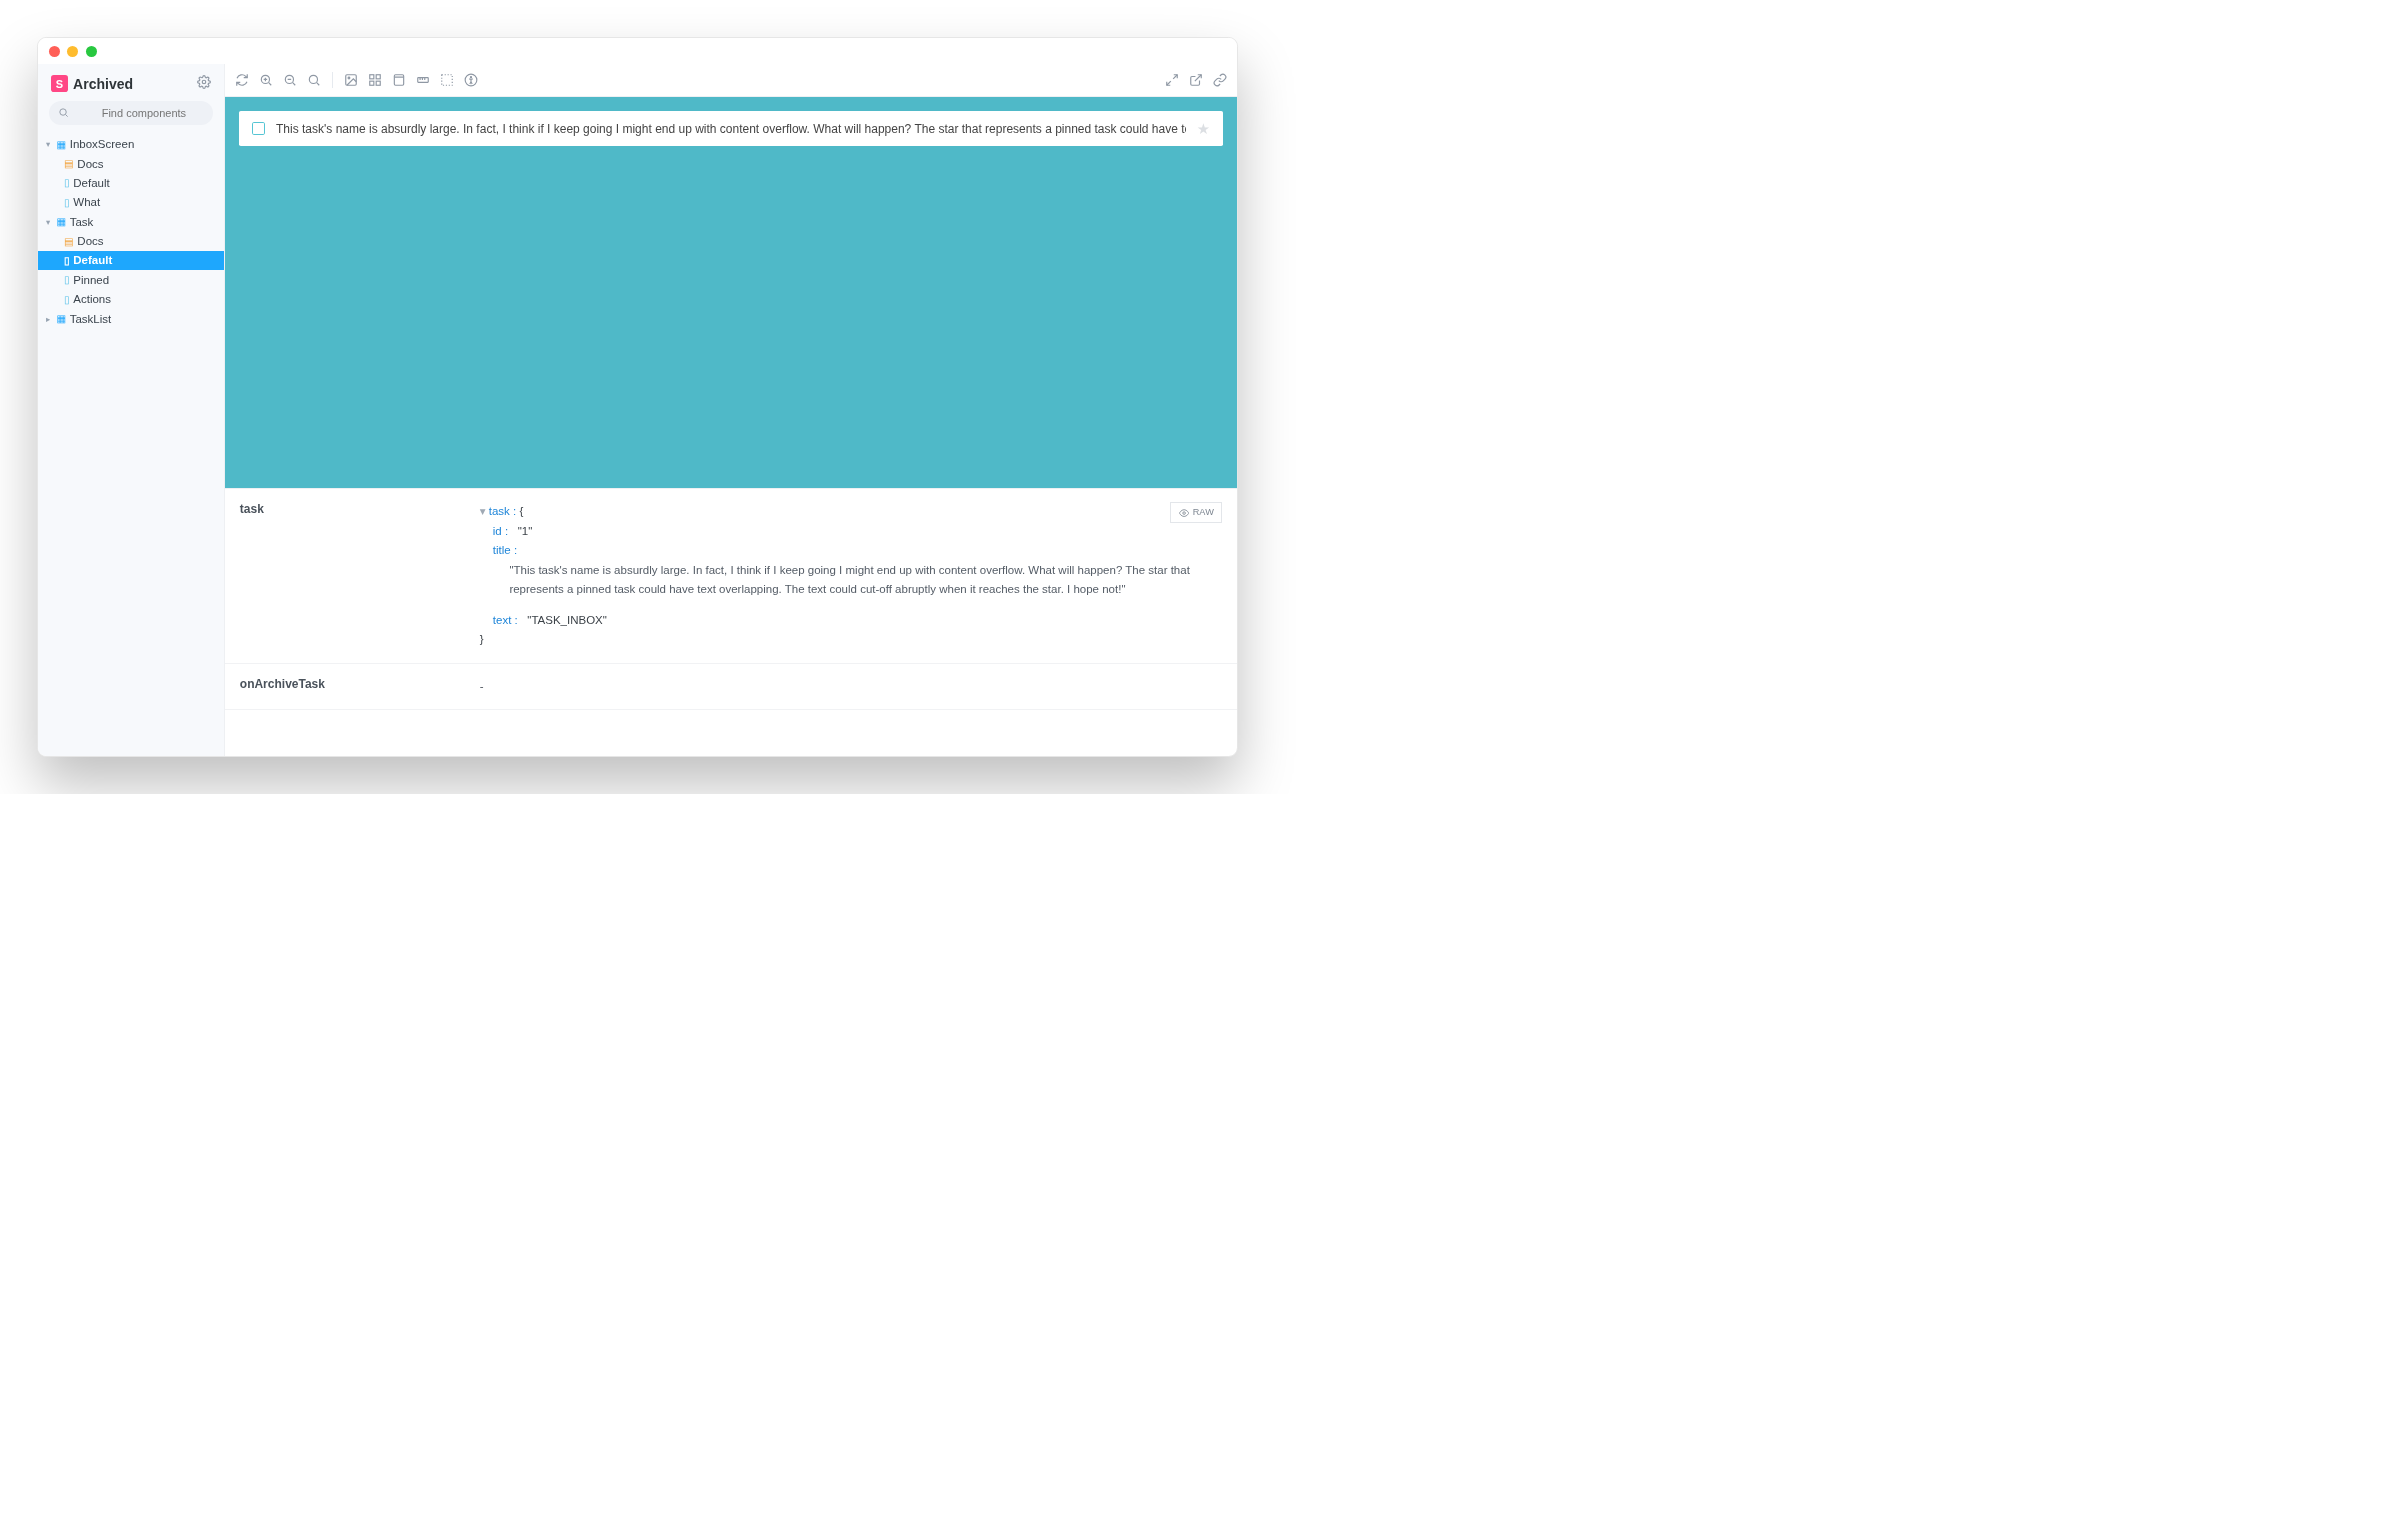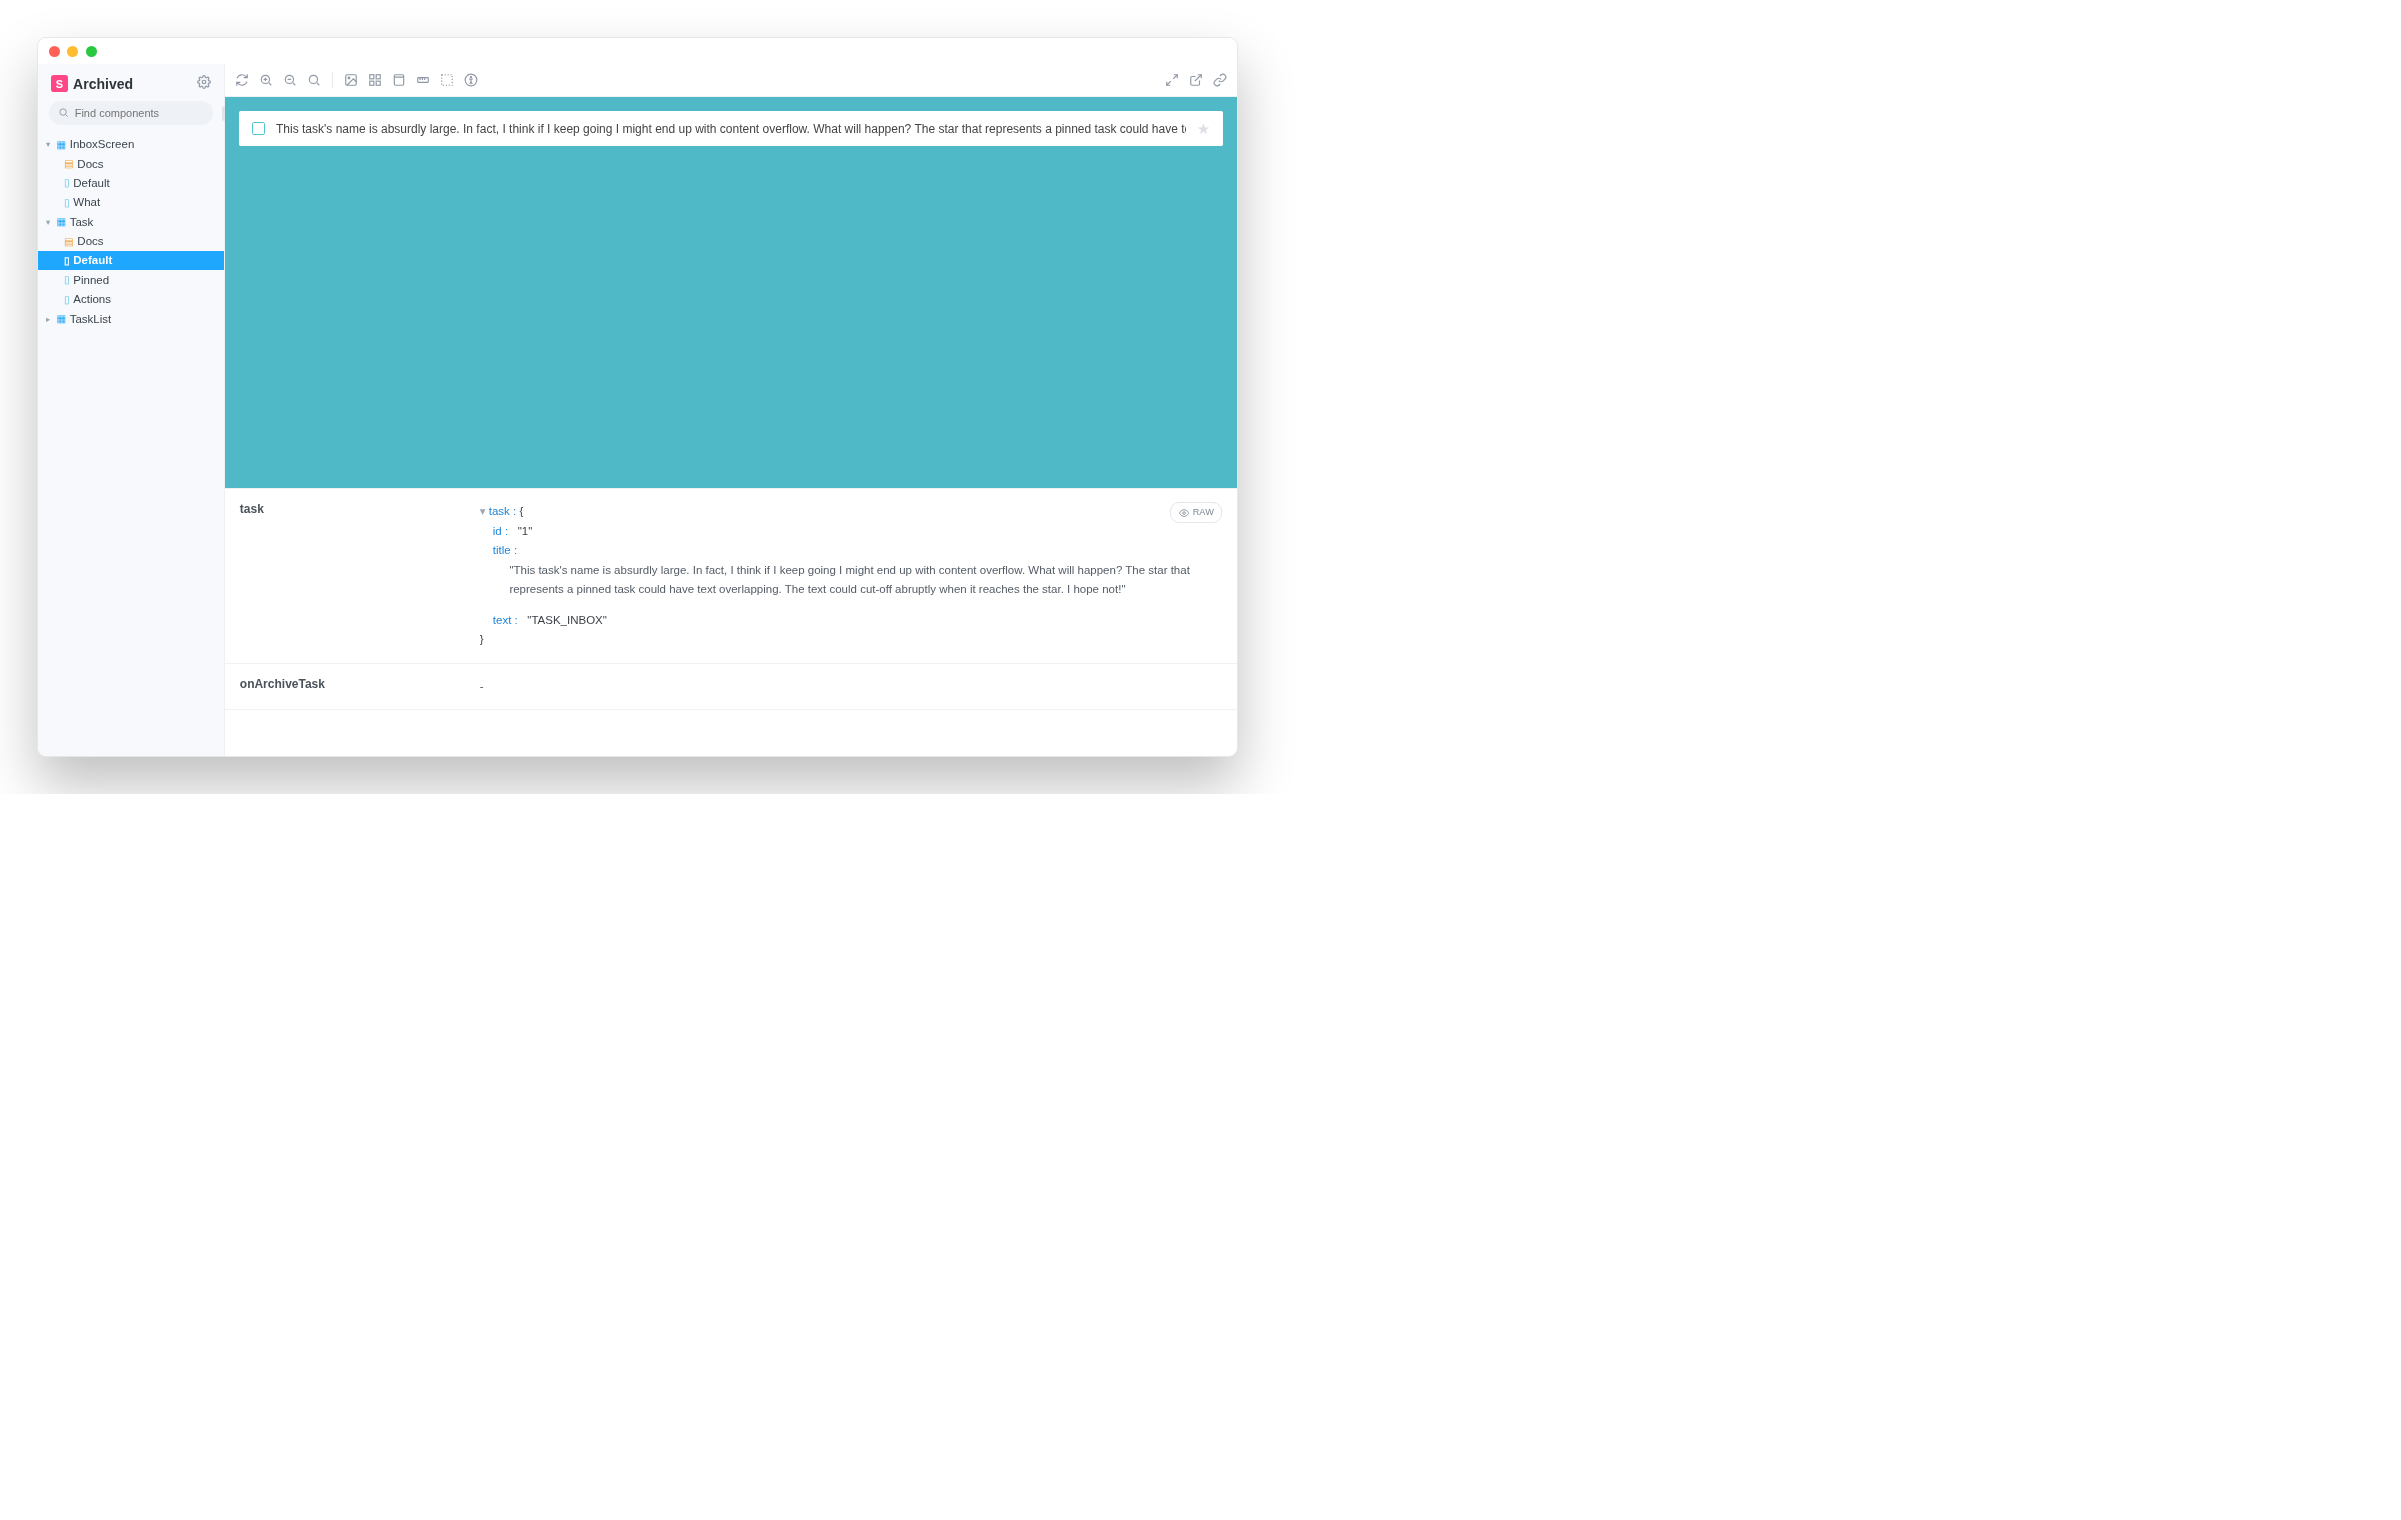--- a/index.html
+++ b/index.html
@@ -53,21 +53,21 @@
   .brand-title { font-weight: 700; font-size: 14px; color:#2e3438; }
   .gear { color:#8e97a3; }
   .search-wrap { padding: 0 11px 9.2px 11px; }
   .search {
     display:flex; align-items:center; gap:5.5px;
     background:#eef1f6; border-radius:18.5px; padding:4.6px 9.2px;
     color:#8e97a3; font-size:11px;
   }
   .search input {
     border:none; background:transparent; outline:none; flex:1;
-    font-size:11px; color:#555;
+    font-size:11px; color:#555;margin-left:27px;
   }
   .kbd {
     background:#dfe4ea; color:#6d7a86; border-radius:2.8px;
     padding:0 4.6px; font-size:10.2px; line-height:14.8px;
   }
   .tree { font-size:11.5px; color:#3b444d; }
   .tree-row {
     display:flex; align-items:center;
     padding: 3.7px 9.2px 3.7px 5.5px; gap:3.7px; cursor:pointer;
     white-space: nowrap;
@@ -129,21 +129,21 @@
   .ct-row .label { width:240px; font-weight:700; font-size:12px;}
   .ct-row .value { flex:1; font-size:11.5px; line-height:1.7; position:relative;}
   .obj-key { color:#1e85d8;text-align:center; }
   .obj-caret { color:#9fa9b4; }
   .obj-val { color:#3c4248; }
   .obj-text { color:#545c66; }
   .indent1 { padding-left: 13px;}
   .indent2 { padding-left: 29.6px;}
   .raw-btn {
     position:absolute; right:0; top:0;
-    border:0.9px solid #e3e6ea; border-radius:9px;
+    border:0.9px solid #e3e6ea; border-radius:0;
     padding:1.8px 7.4px; font-size:9.2px; color:#7d8691;
     display:flex; align-items:center; gap:3.7px; background:#fff; cursor:pointer;
   }
 </style>
 </head>
 <body>
 
 <div class="window">
   <div class="titlebar">
     <div class="traffic">

